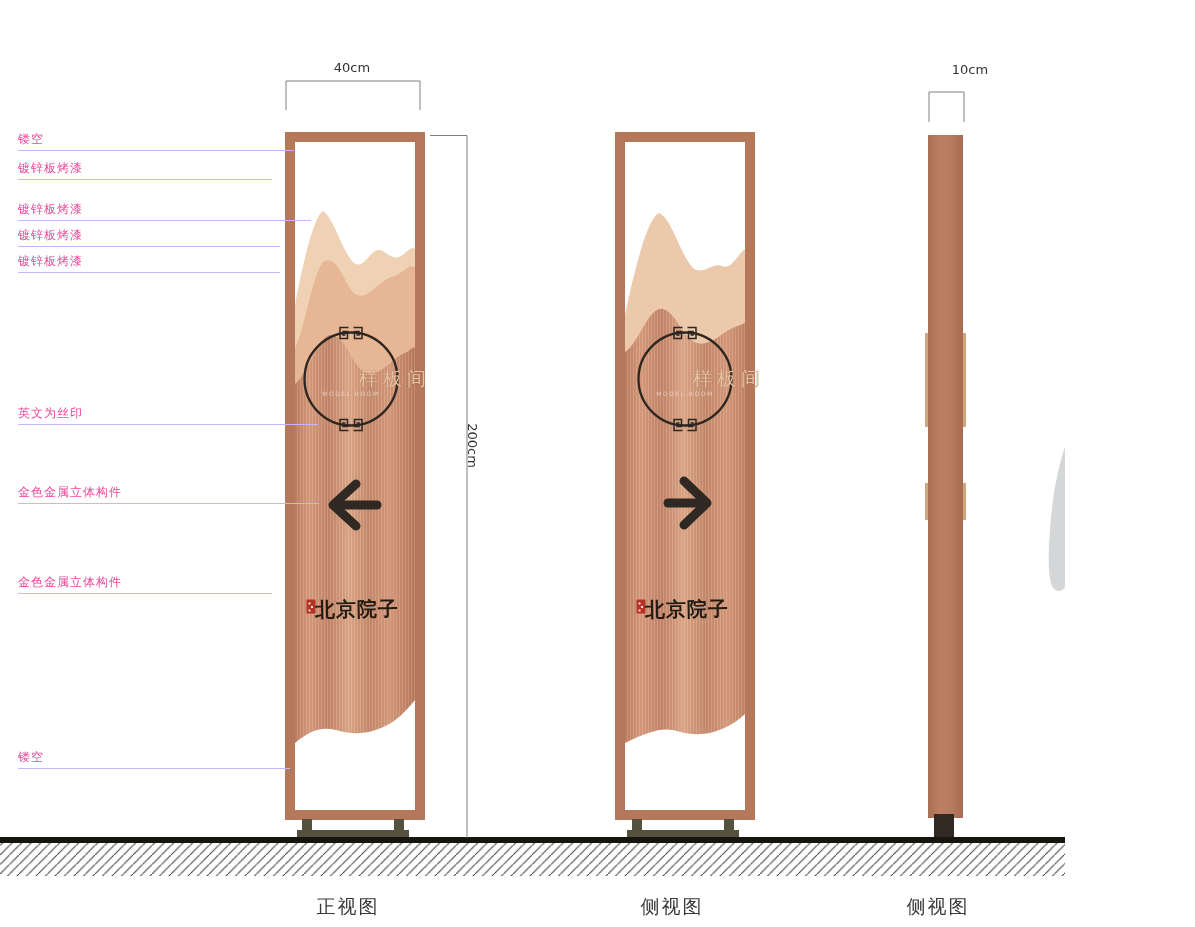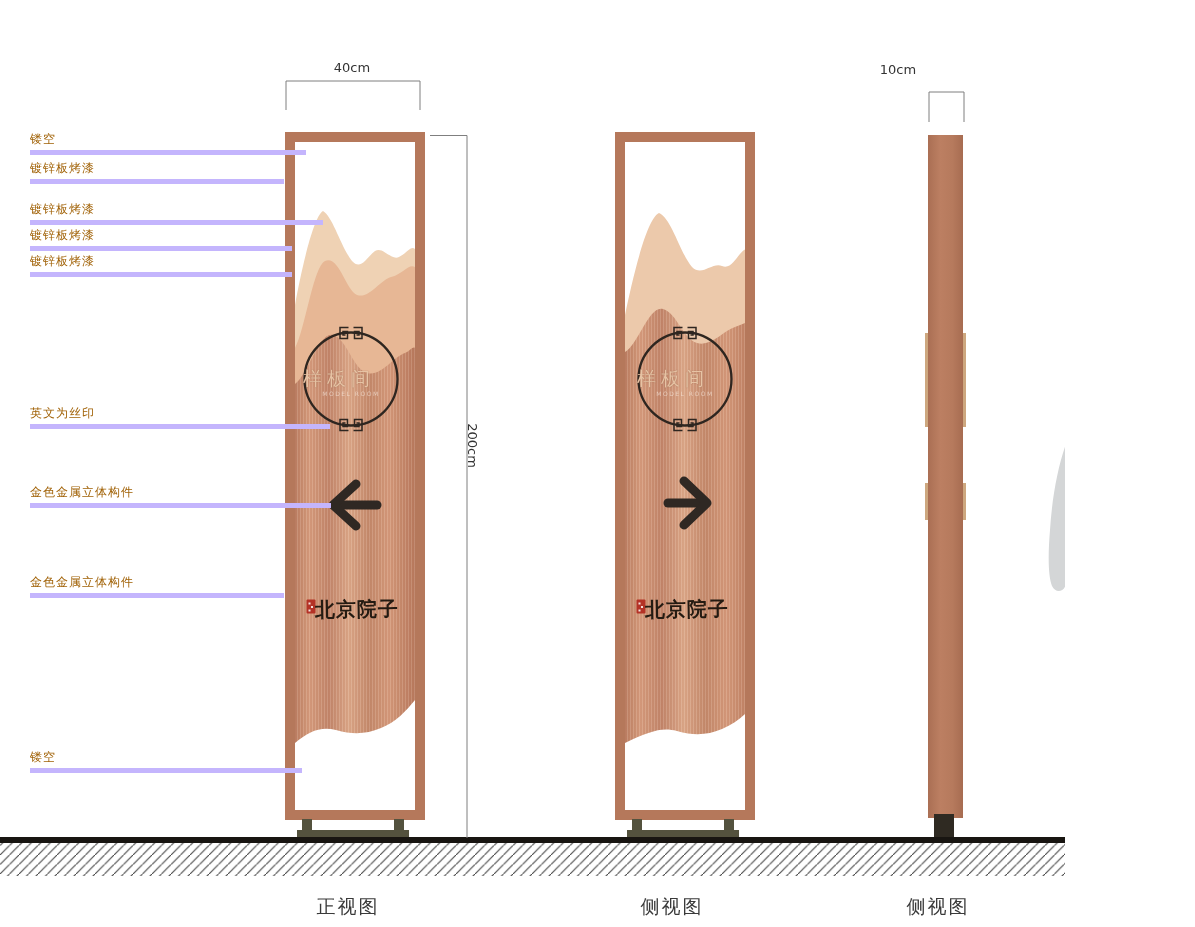--- a/index.html
+++ b/index.html
@@ -1,24 +1,24 @@
 <!DOCTYPE html>
 <html><head>
 <meta charset="utf-8">
 <style>
   html,body{margin:0;padding:0;background:#fff;}
   #canvas{position:relative;width:1065px;height:927px;background:#fff;overflow:hidden;
           font-family:"DejaVu Sans","Liberation Sans",sans-serif;}
   svg{position:absolute;left:0;top:0;}
-  .ann{position:absolute;left:30px;border-bottom:5px solid #c4b5fd;color:#a16207;}
+  .ann{position:absolute;left:18px;border-bottom:1px solid #c4b5fd;color:#ec4899;}
   .ann span{display:block;font-size:12px;line-height:14px;padding-bottom:4px;letter-spacing:1px;}
   .dim{position:absolute;color:#333;font-size:13px;text-align:center;}
   .caption{position:absolute;color:#3a3a3a;font-size:19px;text-align:center;letter-spacing:2px;}
-  .circle-text{position:absolute;width:96px;text-align:left;font-size:19px;letter-spacing:5px;
-               color:#e7c3a4;text-shadow:0 0 1px rgba(110,63,42,0.55);}
+  .circle-text{position:absolute;width:96px;text-align:right;font-size:19px;letter-spacing:5px;
+               color:#e7c3a4;text-shadow:0 0 1px rgba(110,63,42,0.55);padding-left:32px;}
   .circle-sub{position:absolute;width:96px;text-align:center;font-size:6px;letter-spacing:1.5px;
               color:rgba(255,248,240,0.55);}
   .brand{position:absolute;width:118px;display:flex;align-items:center;justify-content:center;gap:3px;}
   .brand .txt{font-family:"DejaVu Serif","Liberation Serif",serif;font-weight:700;font-size:20px;
               color:#241b12;letter-spacing:1px;transform:rotate(-1deg);}
   .rot90{transform:rotate(90deg);transform-origin:center center;}
 </style>
 </head>
 <body>
 
@@ -144,21 +144,21 @@
         C122,322 124,348 124,372 C124,396 122,420 118,442 C116,462 114,480 114,496 L128,498
         C132,476 136,452 136,428 C138,398 136,366 132,338 C130,320 128,304 126,290
         C134,268 138,240 138,212 C138,180 132,148 122,122 C116,104 106,88 94,78
         C90,72 88,66 88,60 C100,56 108,44 108,28 C108,12 98,0 86,0 Z"></path>
     </g>
   </svg>
 
   <div class="dim" style="left:312px;top:60px;width:80px;">
     <span>40cm</span>
   </div>
-  <div class="dim" style="left:858px;top:62px;width:80px;">
+  <div class="dim" style="left:930px;top:62px;width:80px;">
     <span>10cm</span>
   </div>
   <div class="dim rot90" style="left:442px;top:438px;width:60px;">
     <span>200cm</span>
   </div>
 
   <div class="ann" style="top:132px;width:276px;">
     <span>镂空</span>
     </div>
   <div class="ann" style="top:161px;width:254px;">

